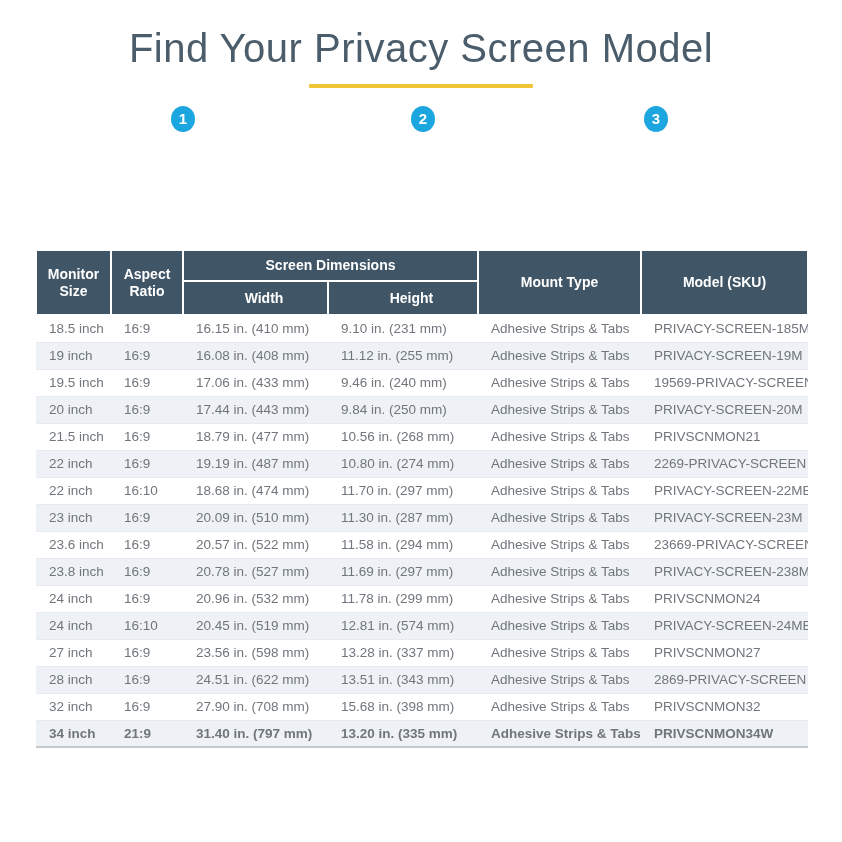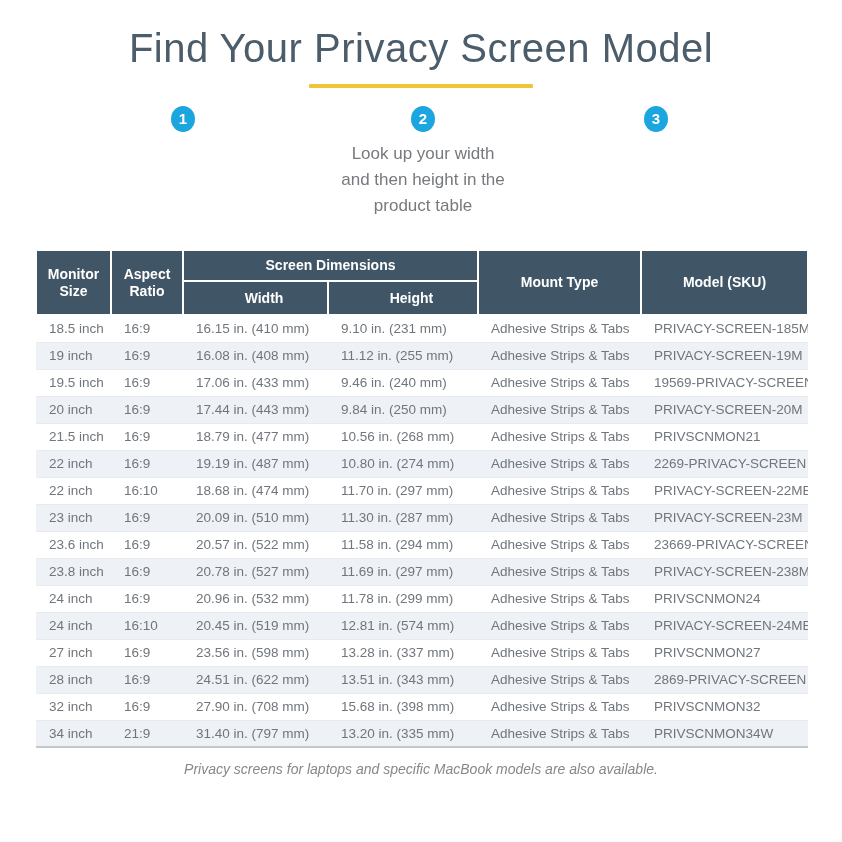--- a/index.html
+++ b/index.html
@@ -77,21 +77,21 @@
     color:#70767c;
     padding-left:13px;
     text-align:left;
     vertical-align:middle;
     border-top:1px solid #e7eaee;
     white-space:nowrap;
     overflow:hidden;
   }
   tbody tr:first-child td { border-top:none; }
   tbody tr:nth-child(even) { background:#eef1f5; }
-  tbody tr:last-child td { border-bottom:2px solid #c6c9cc; }
+  tbody tr:last-child td { border-bottom:2px solid #c6c9cc;font-weight:bold; }
 
   .footnote {
     margin-top:13px;
     text-align:center;
     font-style:italic;
     font-size:14px;
     color:#85888b;
   }
 </style>
 </head>
@@ -101,23 +101,20 @@
 
   <div class="title">Find Your Privacy Screen Model</div>
   <div class="divider"></div>
 
   <div class="steps">
     <div class="step step-1">
       <span class="step-badge">1</span>
     </div>
     <div class="step step-2">
       <span class="step-badge">2</span>
-      <div class="step-text">Look up your width
-and then height in the
-product table</div>
     </div>
     <div class="step step-3">
       <span class="step-badge">3</span>
     </div>
   </div>
 
   <div class="table-wrap">
     <table>
       <colgroup>
         <col style="width:75px">
@@ -268,15 +265,14 @@
             <td>21:9</td>
             <td>31.40 in. (797 mm)</td>
             <td>13.20 in. (335 mm)</td>
             <td>Adhesive Strips &amp; Tabs</td>
             <td>PRIVSCNMON34W</td>
           </tr>
         </tbody>
     </table>
   </div>
 
-  <div class="footnote">Privacy screens for laptops and specific MacBook models are also available.</div>
 
 </div>
 
 </body></html>

